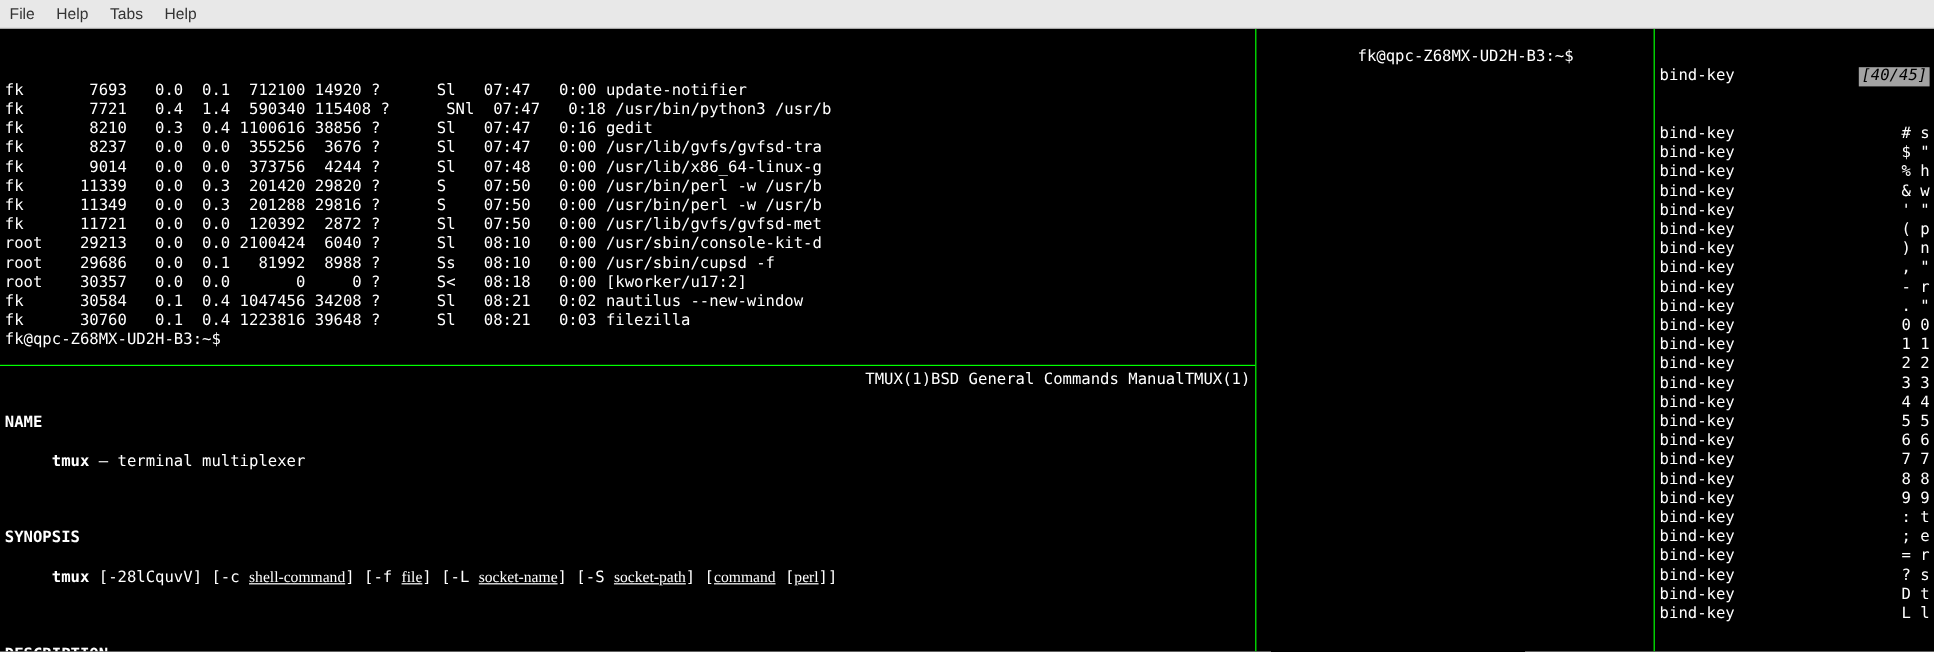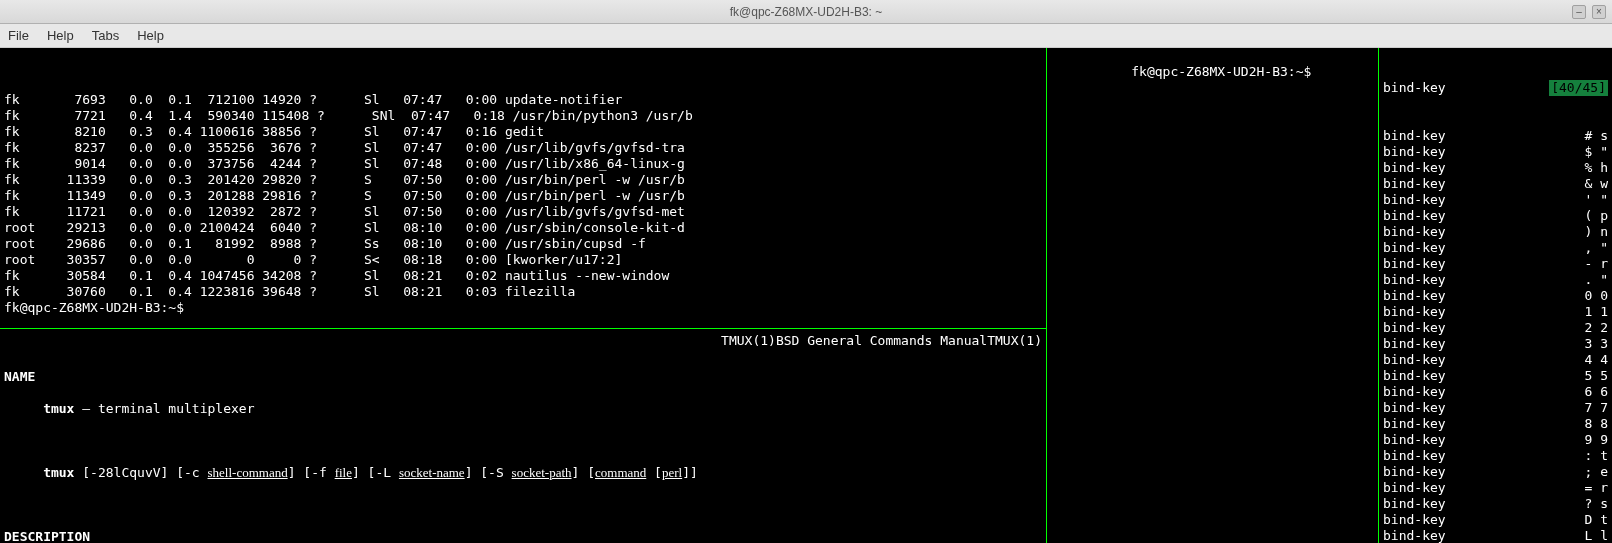--- a/index.html
+++ b/index.html
@@ -71,37 +71,30 @@
 .manbody { flex: 1; }
 .rightcol { flex: 1; display: flex; }
 .promptpane {
   width: 332px;
   border-right: 1px solid #00ff00;
   padding: 0 6px;
 }
 .bindpane { flex: 1; padding: 0 4px; }
 .bindhdr { display: flex; justify-content: space-between; }
 .bindhdr .counter {
-  background: #15803d; color: #000; padding: 0 2px;
+  background: #a3a3a3; color: #000; padding: 0 2px; font-style: italic;
 }
 .bindrow { display: flex; justify-content: space-between; }
 .bold { font-weight: bold; }
 .u { text-decoration: underline; font-family: Liberation Serif, serif; }
 </style>
 </head>
 <body>
 
 <div class="window">
-  <div class="titlebar">
-    <span>fk@qpc-Z68MX-UD2H-B3: ~</span>
-    <div class="controls">
-      <span class="ctrl">–</span>
-      <span class="ctrl">×</span>
-    </div>
-  </div>
   <div class="menubar">
     <span>File</span>
     <span>Help</span>
     <span>Tabs</span>
     <span>Help</span>
   </div>
 
   <div class="term">
     <div class="panes">
       <div class="leftcol">
@@ -110,20 +103,21 @@
         <div class="manpane">
           <div class="manhdr">
             <span>TMUX(1)</span>
             <span>BSD General Commands Manual</span>
             <span>TMUX(1)</span>
           </div>
           <div class="manbody">
 <div class="bold">NAME</div>
 <div>     <span class="bold">tmux</span> — terminal multiplexer</div>
 <div>&nbsp;</div>
+<div class="bold">SYNOPSIS</div>
 <div>     <span class="bold">tmux</span> <span>[-28lCquvV] [-c </span><span class="u">shell-command</span><span>] [-f </span><span class="u">file</span><span>] [-L </span><span class="u">socket-name</span><span>] [-S </span><span class="u">socket-path</span><span>] [</span><span class="u">command</span><span> [</span><span class="u">perl</span><span>]]</span></div>
 <div>&nbsp;</div>
 <div class="bold">DESCRIPTION</div>
 
 
 
           </div>
           
         </div>
       </div>

